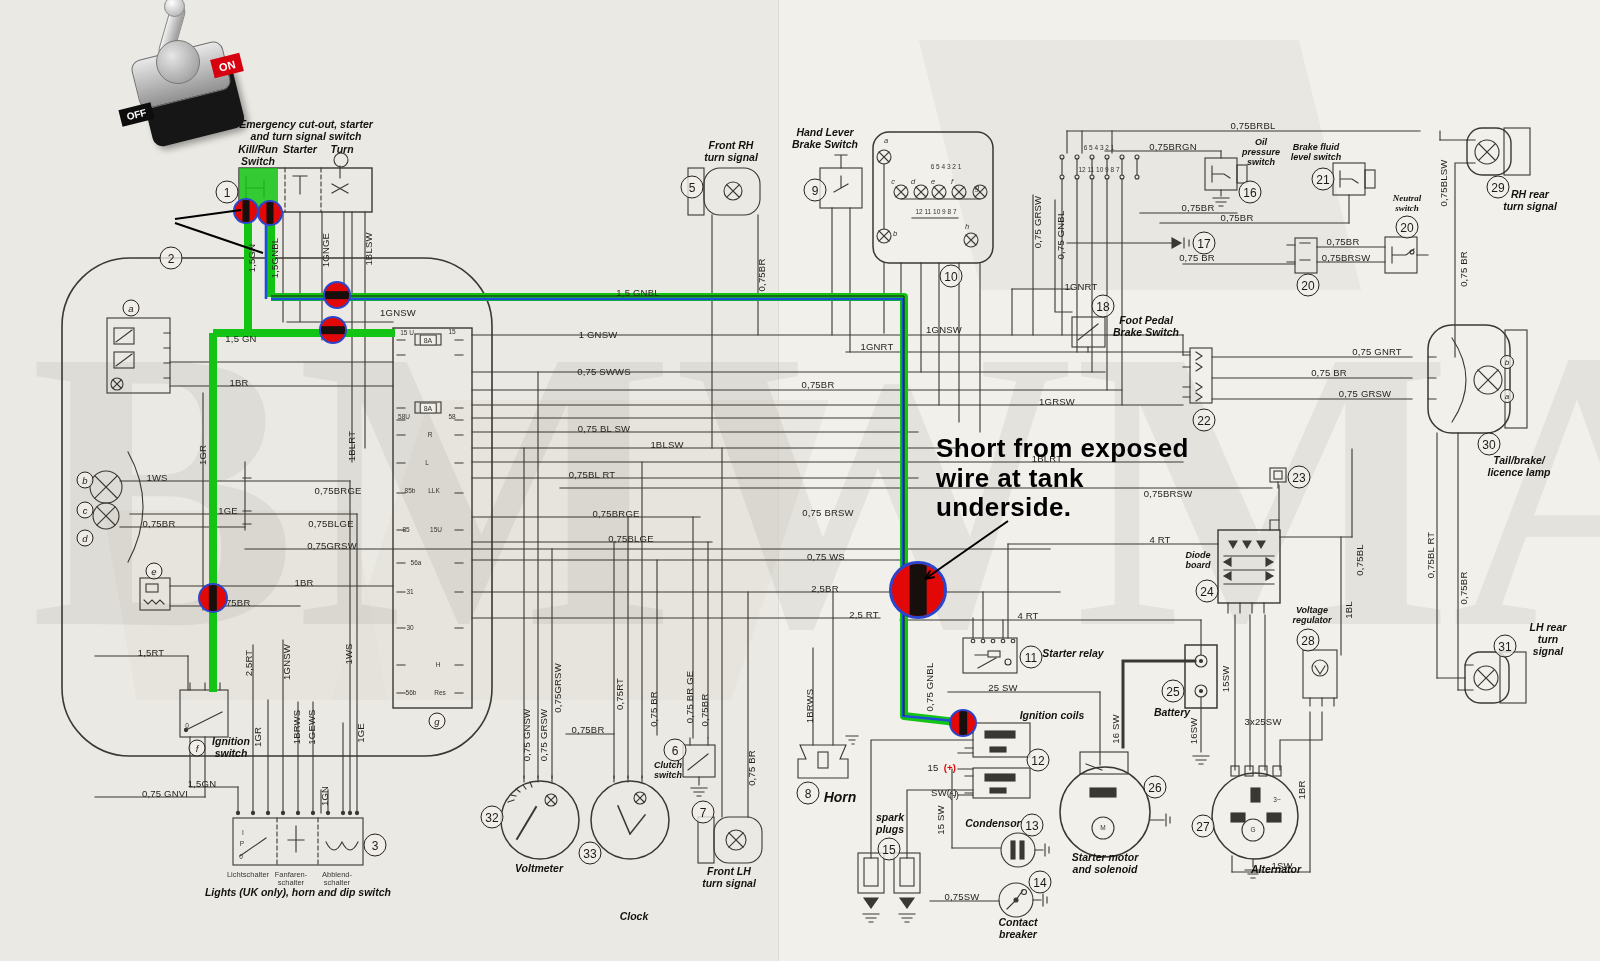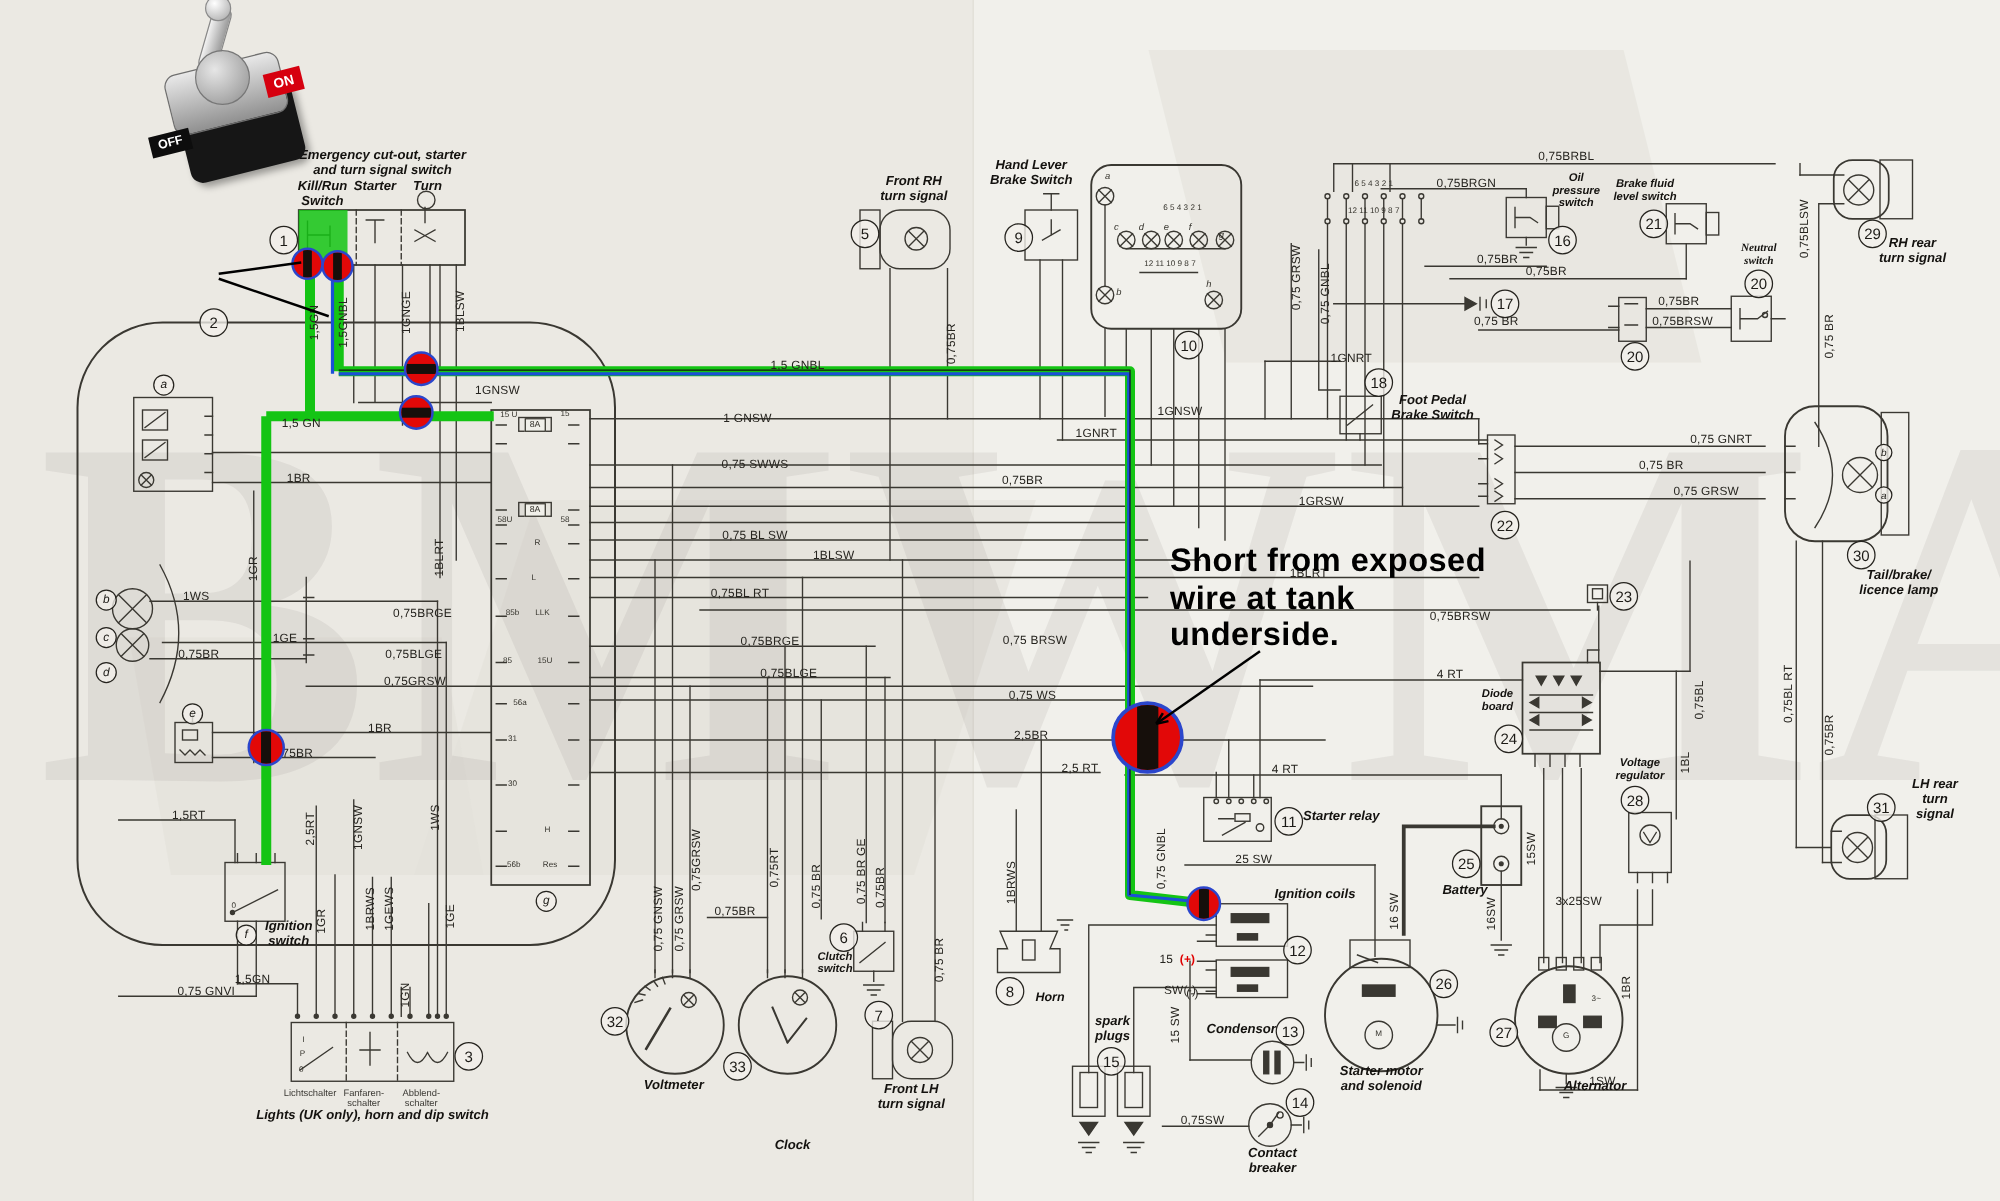--- a/index.html
+++ b/index.html
@@ -15,21 +15,21 @@
   #arrsvg{z-index:7}
   #labels{position:absolute;inset:0;z-index:5}
   #marks{position:absolute;inset:0;z-index:6}
   .wire{position:absolute;transform:translate(-50%,-50%);font-size:9.5px;line-height:1;
         color:#26241f;white-space:nowrap;letter-spacing:.2px}
   .wire.v{transform:translate(-50%,-50%) rotate(-90deg)}
   .wire.red{color:#e00000;font-weight:bold}
   .clabel{position:absolute;transform:translate(-50%,-50%);font-style:italic;font-weight:bold;
           font-size:10.5px;line-height:1.12;color:#14120f;text-align:center;white-space:pre-line}
   .clabel.sm{font-size:9px}
-  .clabel.lg{font-size:10px}
+  .clabel.lg{font-size:14px}
   .clabel.xs{font-size:7.5px;font-style:normal;font-weight:normal;color:#3a3833}
   .callout{position:absolute;transform:translate(-50%,-50%);width:21px;height:21px;
            border:1.5px solid #25231e;border-radius:50%;display:flex;align-items:center;
            justify-content:center;font-size:12px;color:#1c1a16;background:rgba(242,240,234,.78)}
   .lettero{position:absolute;transform:translate(-50%,-50%);width:15px;height:15px;
            border:1.2px solid #25231e;border-radius:50%;display:flex;align-items:center;
            justify-content:center;font-size:9.5px;font-style:italic;color:#1c1a16;
            background:rgba(242,240,234,.78)}
   .lettero.sm{width:12px;height:12px;font-size:8px}
   .tinyl{position:absolute;transform:translate(-50%,-50%);font-size:6.5px;line-height:1;

